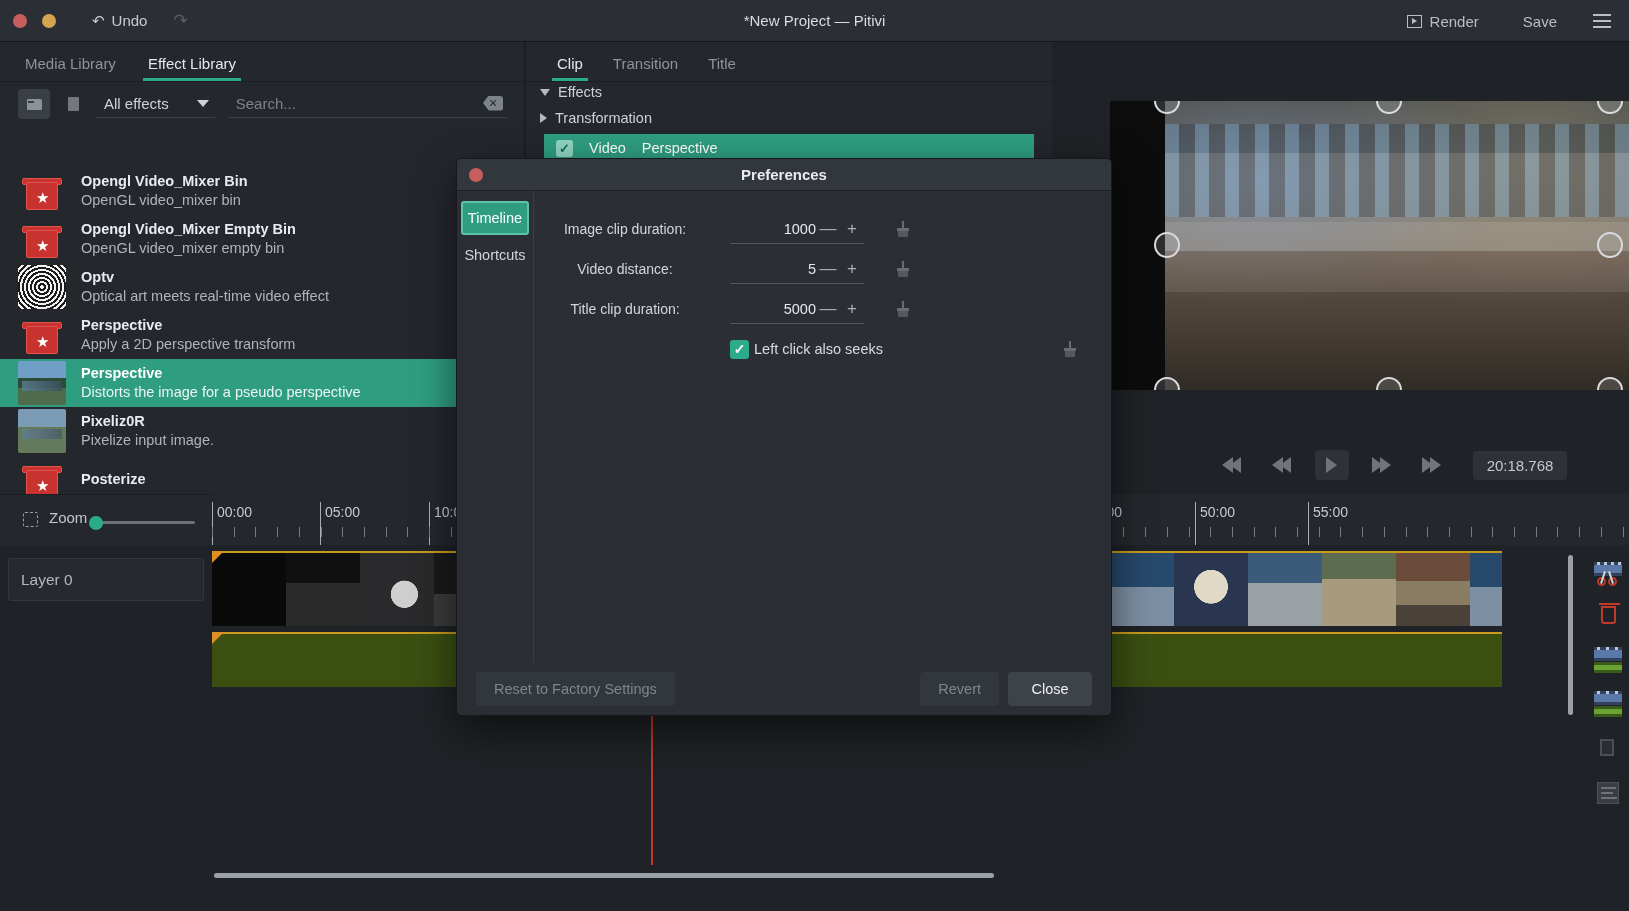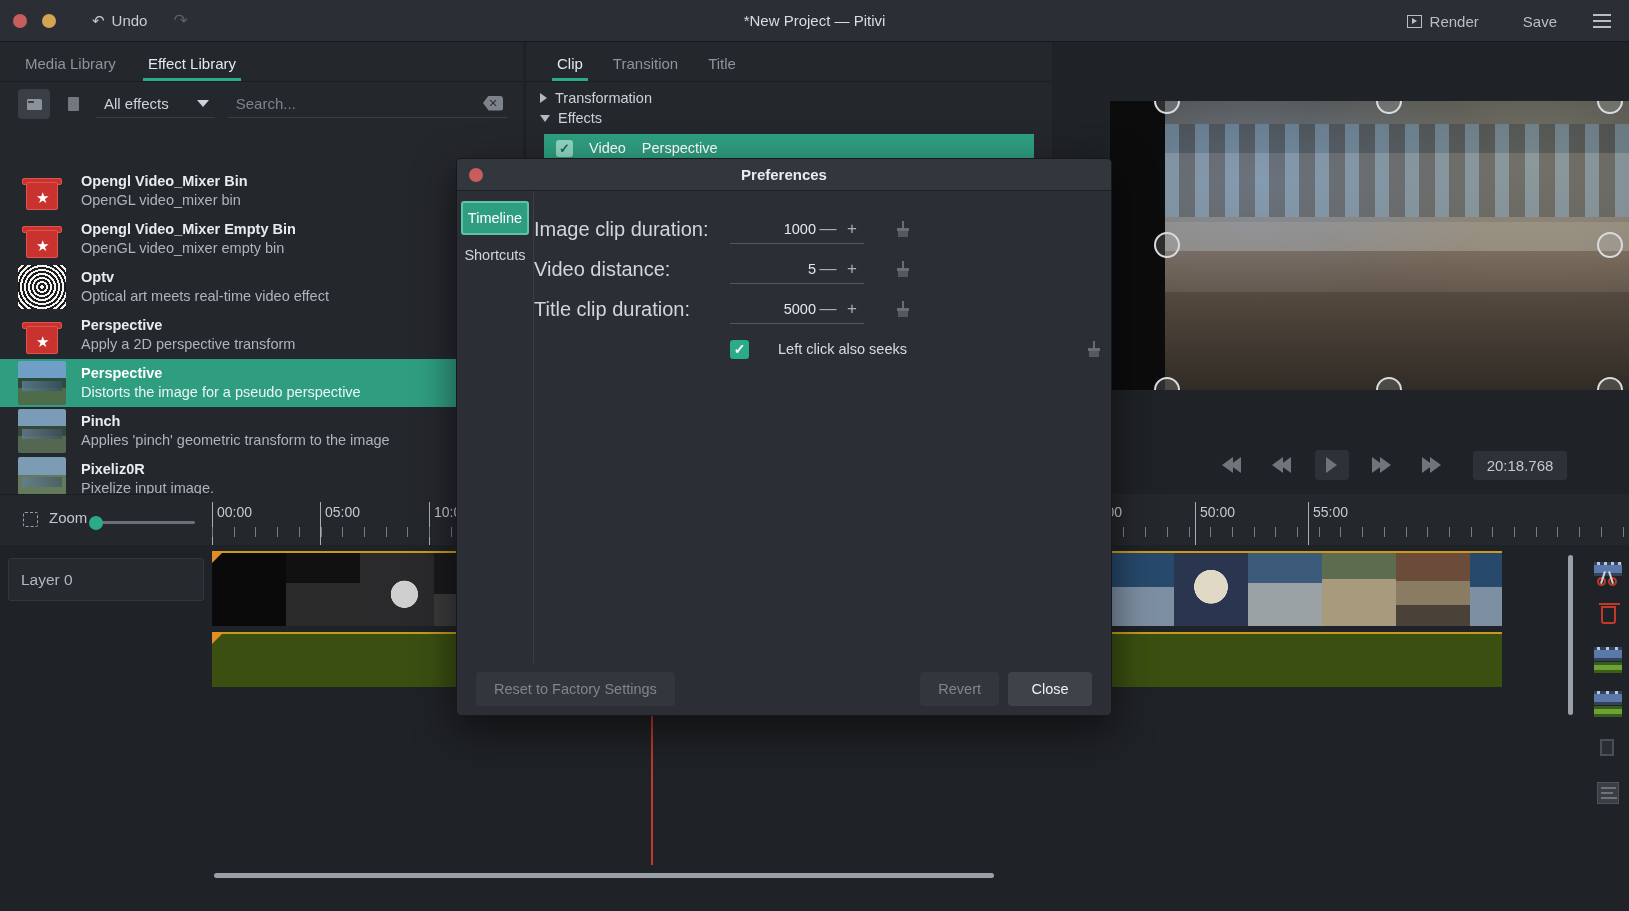--- a/index.html
+++ b/index.html
@@ -183,31 +183,31 @@
   }
   #dlg-title{ height:32px; background:#32363d; border-bottom:1px solid #1d2025; display:flex; align-items:center; justify-content:center; position:relative;}
   #dlg-title .t{ font-size:15px; font-weight:bold; color:#e8ecf1;}
   #dlg-close{ position:absolute; left:12px; top:9px; width:14px; height:14px; border-radius:50%; background:#c75d5d;}
   #dlg-body{ position:absolute; left:0; top:32px; right:0; bottom:52px; display:flex; }
   #dlg-side{ width:77px; padding-top:10px; border-right:1px solid #3b3f45; }
   .side-item{ height:34px; display:flex; align-items:center; justify-content:center; font-size:14.5px; color:#d2d6dc; margin:0 4px 3px 4px; border-radius:3px;}
   .side-item.active{ background:#2f9e80; border:2px solid #5cc4a8; color:#fff;}
   #dlg-main{ flex:1; padding:18px 0 0 0; }
   .prefrow{ display:flex; align-items:center; height:40px; }
-  .prefrow .lbl{ width:196px; text-align:left; padding-right:14px; font-size:20px; color:#d2d6dc;}
+  .prefrow .lbl{ width:196px; text-align:center; padding-right:14px; font-size:14px; color:#d2d6dc;}
   .spin{ width:134px; border-bottom:1px solid #52575e; display:flex; align-items:center; height:30px;}
   .spin .val{ flex:1; font-size:14.5px; color:#e4e8ee; padding-left:4px;text-align:right;}
   .spin .mn, .spin .pl{ width:24px; text-align:center; color:#aab0b8; font-size:17px;}
   .reset-ic{ width:14px; height:16px; margin-left:32px; position:relative; opacity:.55;}
   .reset-ic:before{ content:""; position:absolute; left:6px; top:0; width:2px; height:7px; background:#9aa0a8;}
   .reset-ic:after{ content:""; position:absolute; left:1px; top:7px; width:12px; height:3px; background:#9aa0a8;}
   .reset-ic i{ position:absolute; left:2px; top:10px; width:10px; height:6px; background:#777d85;}
   .chkrow{ display:flex; align-items:center; height:40px; padding-left:196px; }
   .chkrow .cb{ width:19px; height:19px; border-radius:3px; background:#2bab8a; display:flex; align-items:center; justify-content:center; color:#fff; font-size:14px; font-weight:bold;}
-  .chkrow .cl{ margin-left:29px; font-size:14.5px; color:#d8dce2;}
+  .chkrow .cl{ margin-left:5px; font-size:14.5px; color:#d8dce2;}
   .chkrow .reset-ic{ margin-left:180px; }
   #dlg-foot{ position:absolute; left:0; right:0; bottom:0; height:52px; display:flex; align-items:center; padding:0 0 0 19px;}
   .dbtn{ height:34px; display:flex; align-items:center; justify-content:center; padding:0 18px;
      border-radius:4px; font-size:14.5px;}
   #btn-reset{ background:#32363d; color:#80858c; }
   #btn-revert{ background:#32363d; color:#80858c; margin-left:auto;}
   #btn-close{ background:#3e434a; color:#eef1f5; margin-left:9px; margin-right:19px; min-width:84px;}
 </style>
 </head>
 <body>
@@ -299,27 +299,20 @@
       </div>
     </div>
     <div class="fxrow sel">
       <div class="fxicon ic-photo"></div>
       <div class="fxtext">
         <span class="fxname">Perspective</span>
         <span class="fxdesc">Distorts the image for a pseudo perspective</span>
       </div>
     </div>
     <div class="fxrow">
-      <div class="fxicon ic-photo blur"></div>
-      <div class="fxtext">
-        <span class="fxname">Pinch</span>
-        <span class="fxdesc">Applies 'pinch' geometric transform to the image</span>
-      </div>
-    </div>
-    <div class="fxrow">
       <div class="fxicon ic-photo pix"></div>
       <div class="fxtext">
         <span class="fxname">Pixeliz0R</span>
         <span class="fxdesc">Pixelize input image.</span>
       </div>
     </div>
     <div class="fxrow">
       <div class="fxicon ic-bin">
           <div class="lid"></div>
           <div class="box"></div>
@@ -332,27 +325,27 @@
   </div>
   <div id="fxlist-fade"></div>
 </div>
 
 <div id="midpanel">
   <div id="clip-tabs">
     <div class="lib-tab active">Clip</div>
     <div class="lib-tab">Transition</div>
     <div class="lib-tab">Title</div>
   </div>
+  <div class="exp-row">
+    <span class="tri-d"></span>
+    <span>Effects</span>
+  </div>
   <div class="exp-row" style="margin-top:6px">
     <span class="tri-r"></span>
     <span>Transformation</span>
-  </div>
-  <div class="exp-row">
-    <span class="tri-d"></span>
-    <span>Effects</span>
   </div>
   <div id="effect-row">
     <span class="cbx">✓</span>
     <span class="lbl">Video</span>
     <span class="lbl">Perspective</span>
   </div>
 </div>
 
 <div id="viewer">
   <div id="video">

